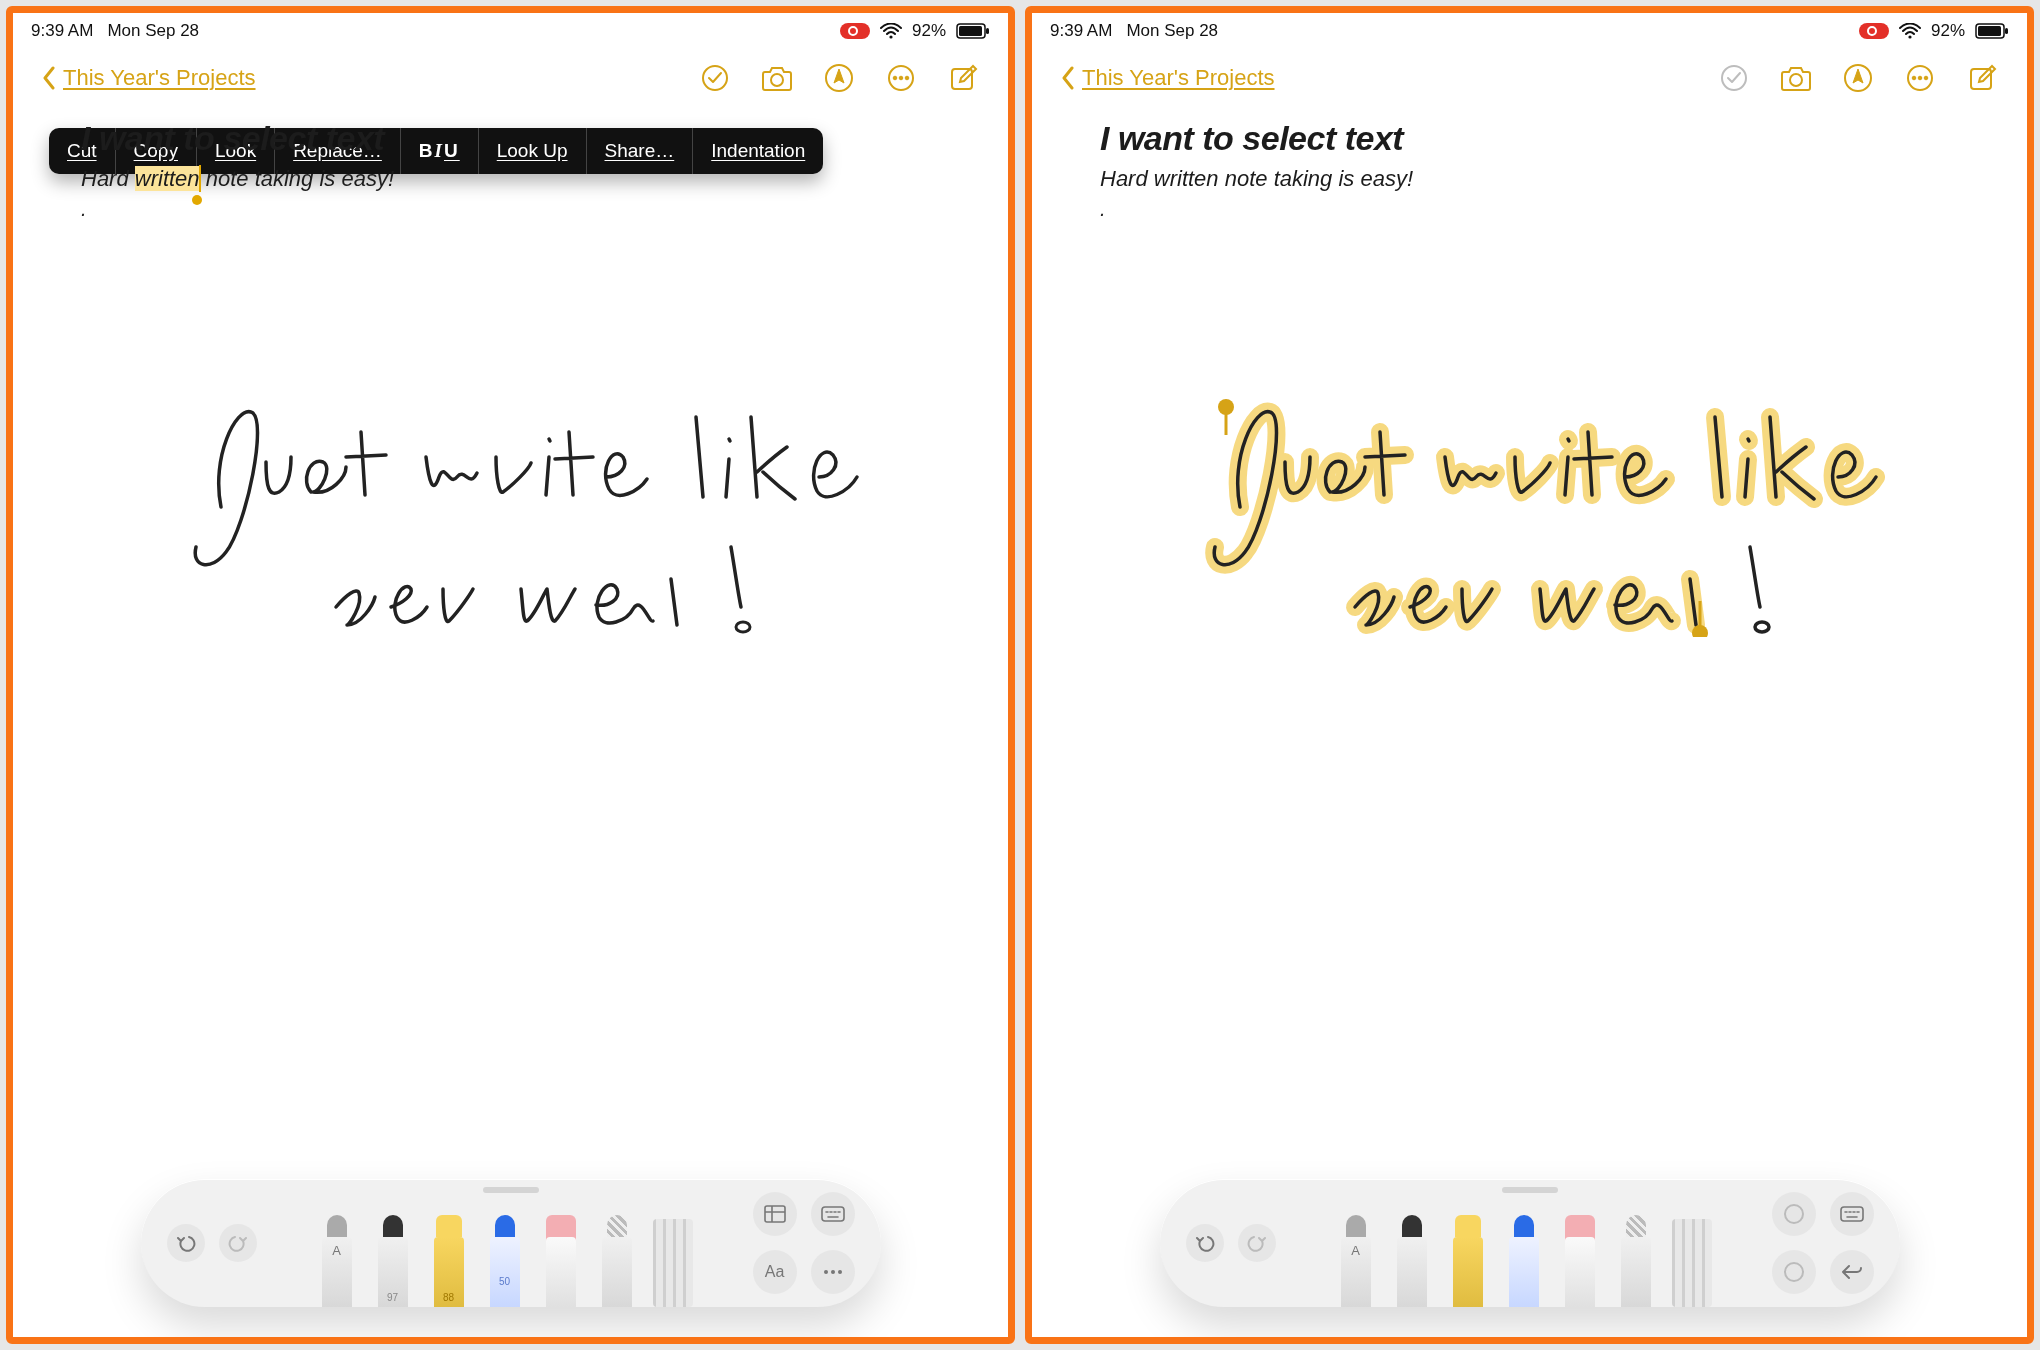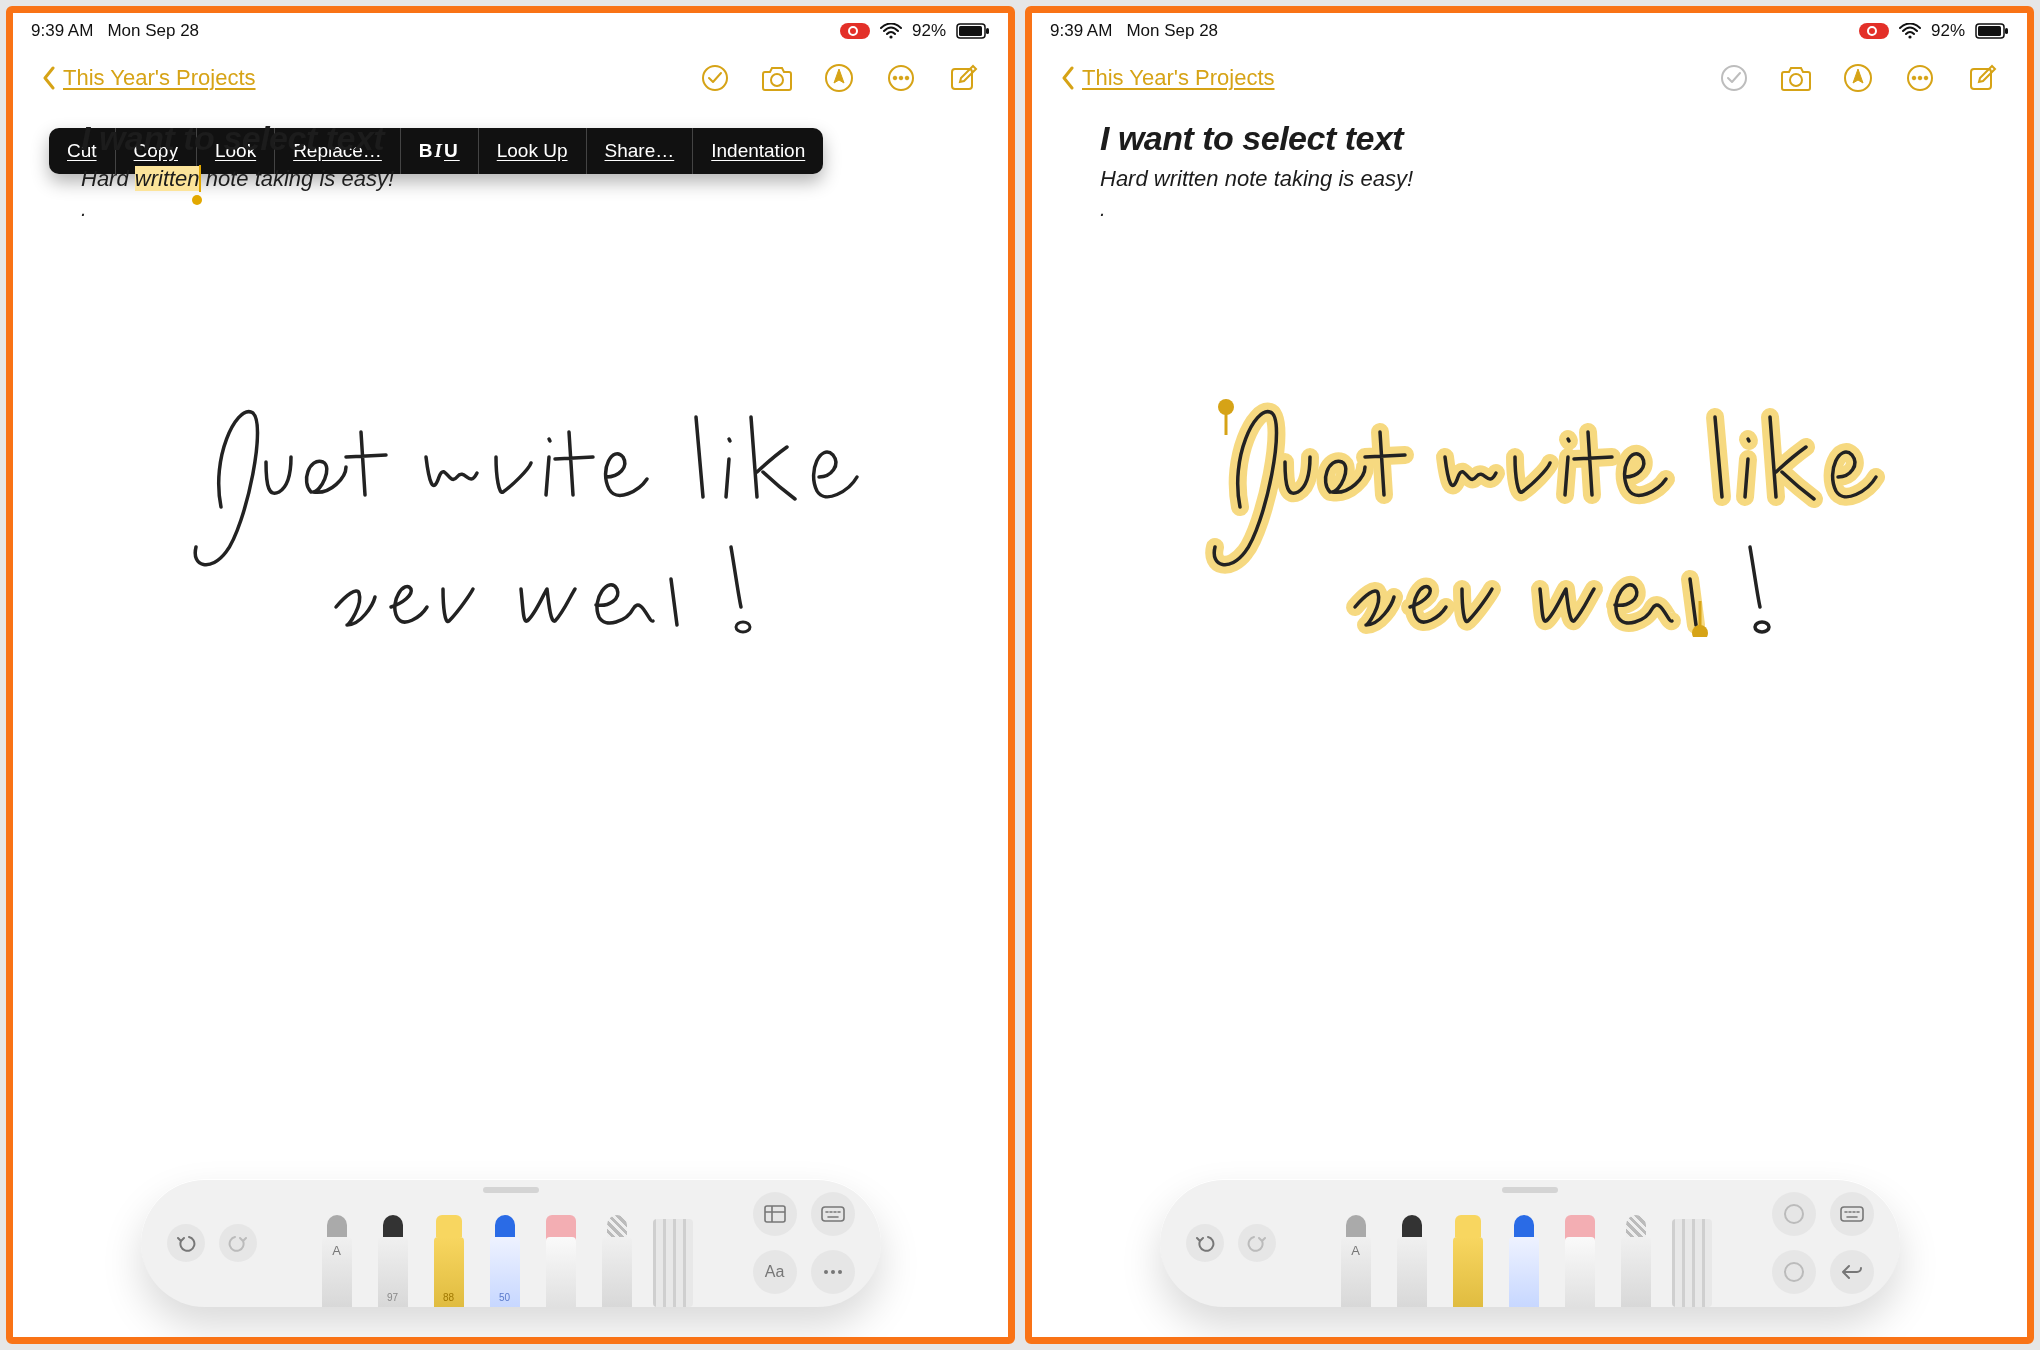--- a/index.html
+++ b/index.html
@@ -339,21 +339,21 @@
           </div>
         <div class="tool marker">
             <div class="pen-tip"></div>
             <div class="pen-body">
               <div style="position:absolute;bottom:4px;left:0;right:0;text-align:center;font-size:10px;color:#a07800">88</div>
             </div>
           </div>
         <div class="tool pen-blue">
             <div class="pen-tip"></div>
             <div class="pen-body">
-              <div style="position:absolute;bottom:4px;left:0;right:0;text-align:center;font-size:10px;color:#5a7acc">50</div>
+              <div style="position:absolute;bottom:20px;left:0;right:0;text-align:center;font-size:10px;color:#5a7acc">50</div>
             </div>
           </div>
         <div class="tool eraser">
             <div class="pen-tip"></div>
             <div class="pen-body"></div>
           </div>
         <div class="tool">
             <div class="pen-tip" style="background:repeating-linear-gradient(45deg,#bbb 0 3px,#eee 3px 6px)"></div>
             <div class="pen-body"></div>
           </div>

